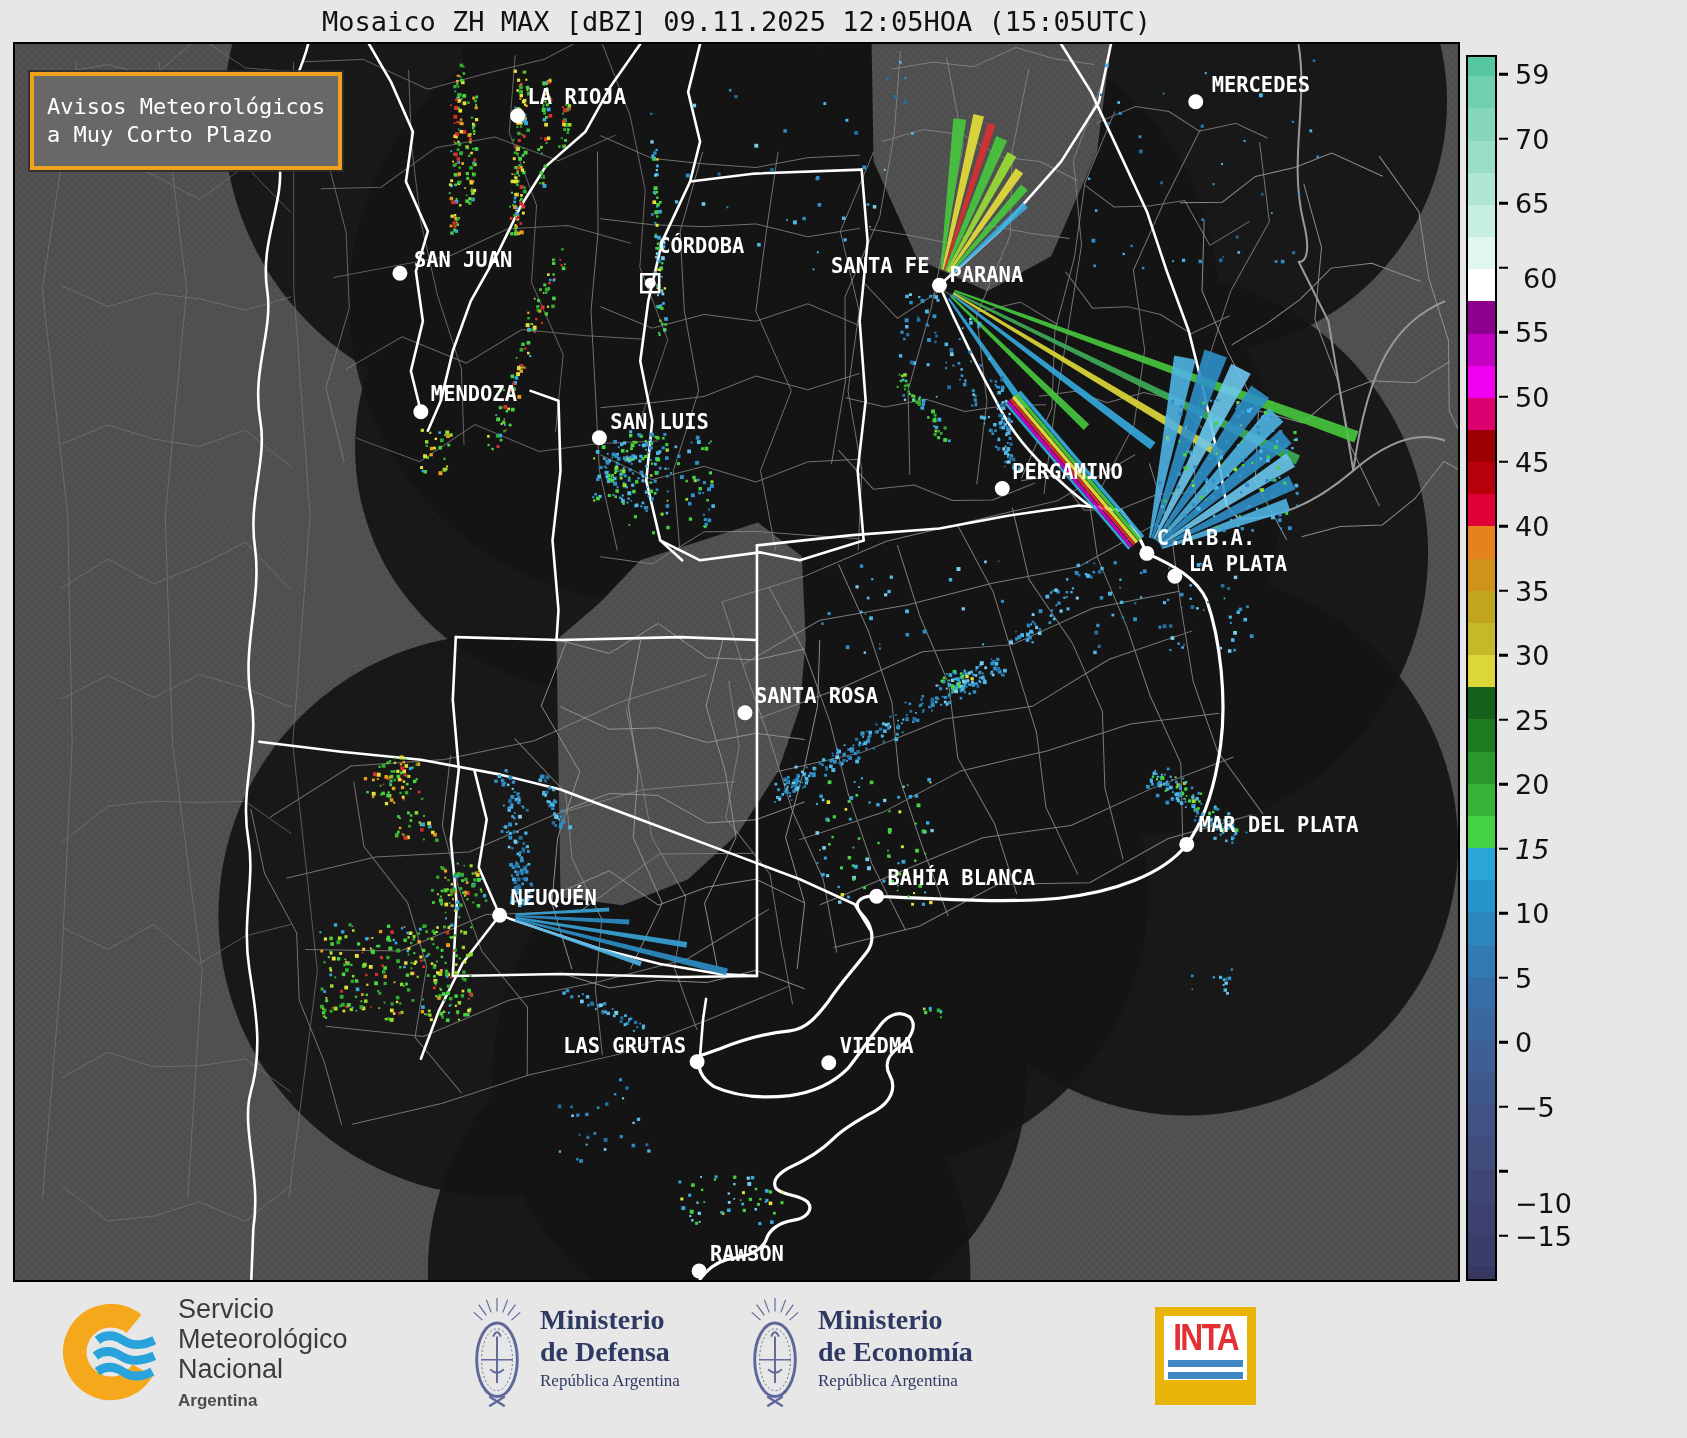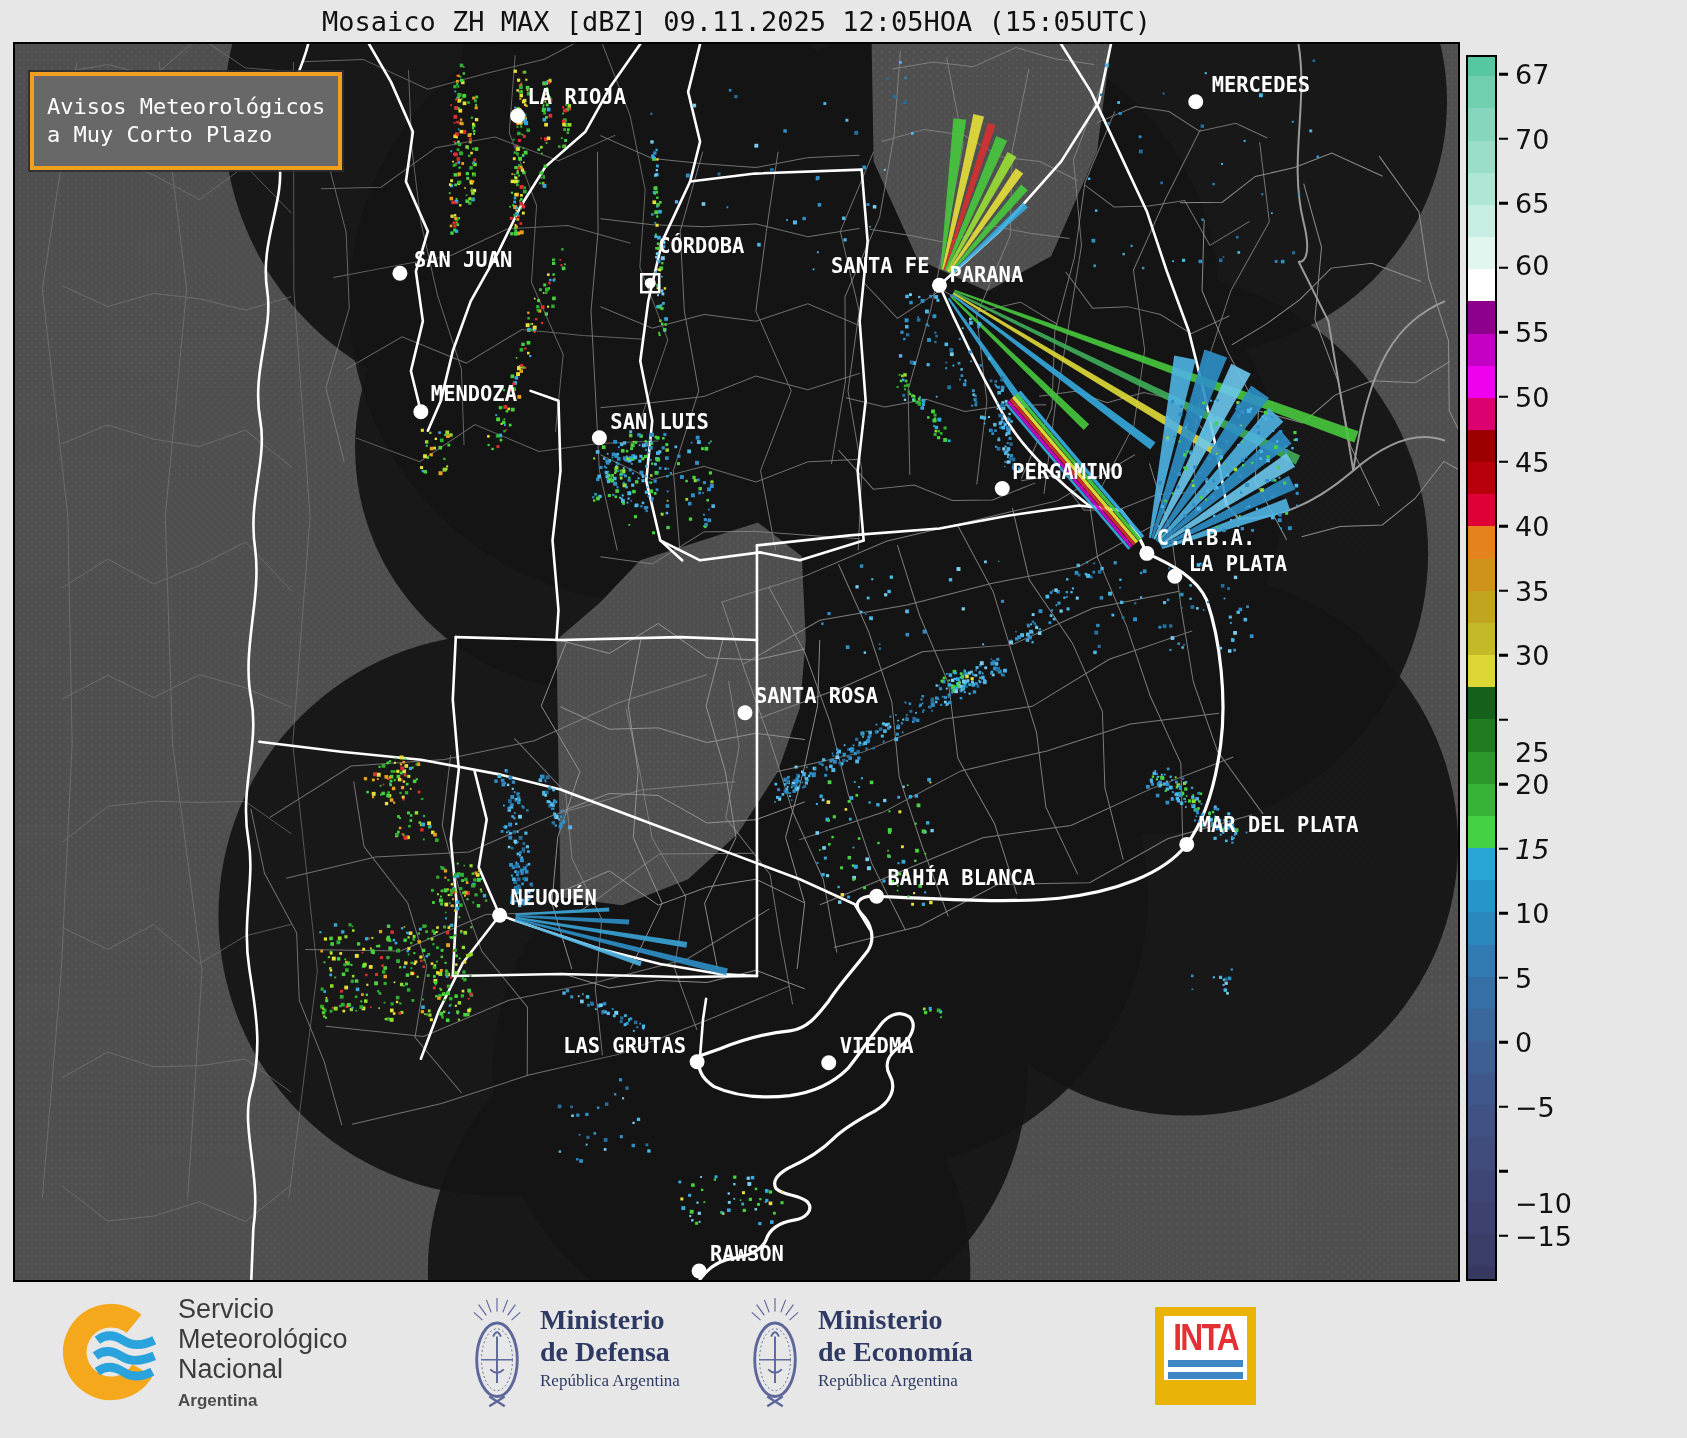--- a/index.html
+++ b/index.html
@@ -2947,41 +2947,41 @@
 </div>
 
 <div class="badge">
   <div>Avisos Meteorológicos</div>
   <div>a Muy Corto Plazo</div>
 </div>
 
 <div class="cbar" id="cbar" style="background: linear-gradient(rgb(87, 199, 162) 0%, rgb(87, 199, 162) 1.58%, rgb(111, 207, 175) 1.58%, rgb(111, 207, 175) 4.21%, rgb(133, 214, 188) 4.21%, rgb(133, 214, 188) 6.84%, rgb(154, 222, 201) 6.84%, rgb(154, 222, 201) 9.47%, rgb(176, 230, 214) 9.47%, rgb(176, 230, 214) 12.11%, rgb(199, 238, 227) 12.11%, rgb(199, 238, 227) 14.74%, rgb(224, 246, 238) 14.74%, rgb(224, 246, 238) 17.37%, rgb(255, 255, 255) 17.37%, rgb(255, 255, 255) 20%, rgb(141, 0, 141) 20%, rgb(141, 0, 141) 22.63%, rgb(196, 0, 196) 22.63%, rgb(196, 0, 196) 25.26%, rgb(239, 0, 239) 25.26%, rgb(239, 0, 239) 27.89%, rgb(221, 0, 112) 27.89%, rgb(221, 0, 112) 30.53%, rgb(156, 0, 0) 30.53%, rgb(156, 0, 0) 33.16%, rgb(184, 0, 12) 33.16%, rgb(184, 0, 12) 35.79%, rgb(224, 0, 56) 35.79%, rgb(224, 0, 56) 38.42%, rgb(229, 130, 30) 38.42%, rgb(229, 130, 30) 41.05%, rgb(207, 146, 27) 41.05%, rgb(207, 146, 27) 43.68%, rgb(194, 165, 31) 43.68%, rgb(194, 165, 31) 46.32%, rgb(196, 185, 41) 46.32%, rgb(196, 185, 41) 48.95%, rgb(220, 214, 54) 48.95%, rgb(220, 214, 54) 51.58%, rgb(21, 96, 27) 51.58%, rgb(21, 96, 27) 54.21%, rgb(31, 123, 32) 54.21%, rgb(31, 123, 32) 56.84%, rgb(42, 152, 42) 56.84%, rgb(42, 152, 42) 59.47%, rgb(55, 180, 55) 59.47%, rgb(55, 180, 55) 62.11%, rgb(68, 210, 68) 62.11%, rgb(68, 210, 68) 64.74%, rgb(41, 165, 216) 64.74%, rgb(41, 165, 216) 67.37%, rgb(36, 150, 203) 67.37%, rgb(36, 150, 203) 70%, rgb(43, 136, 191) 70%, rgb(43, 136, 191) 72.63%, rgb(49, 123, 178) 72.63%, rgb(49, 123, 178) 75.26%, rgb(54, 111, 166) 75.26%, rgb(54, 111, 166) 77.89%, rgb(58, 103, 156) 77.89%, rgb(58, 103, 156) 80.53%, rgb(61, 95, 147) 80.53%, rgb(61, 95, 147) 83.16%, rgb(63, 88, 139) 83.16%, rgb(63, 88, 139) 85.79%, rgb(64, 82, 131) 85.79%, rgb(64, 82, 131) 88.42%, rgb(63, 76, 124) 88.42%, rgb(63, 76, 124) 91.05%, rgb(62, 70, 118) 91.05%, rgb(62, 70, 118) 93.68%, rgb(60, 65, 111) 93.68%, rgb(60, 65, 111) 96.32%, rgb(58, 61, 104) 96.32%, rgb(58, 61, 104) 98.95%, rgb(55, 56, 97) 98.95%, rgb(55, 56, 97) 100%);"></div>
 <div class="cbar-ticks" id="cbar-ticks">
     <div class="cbar-tick" style="top: 19.3579px;"></div>
-    <div class="cbar-lab" style="top: 19.3579px;">67</div>
+    <div class="cbar-lab" style="top: 19.3579px;">59</div>
     <div class="cbar-tick" style="top: 83.8842px;"></div>
     <div class="cbar-lab" style="top: 83.8842px;">70</div>
     <div class="cbar-tick" style="top: 148.411px;"></div>
     <div class="cbar-lab" style="top: 148.411px;">65</div>
     <div class="cbar-tick" style="top: 212.937px;"></div>
-    <div class="cbar-lab" style="top: 210px;">60</div>
+    <div class="cbar-lab" style="top: 223px; margin-left: 8px;">60</div>
     <div class="cbar-tick" style="top: 277.463px;"></div>
     <div class="cbar-lab" style="top: 277.463px;">55</div>
     <div class="cbar-tick" style="top: 341.989px;"></div>
     <div class="cbar-lab" style="top: 341.989px;">50</div>
     <div class="cbar-tick" style="top: 406.516px;"></div>
     <div class="cbar-lab" style="top: 406.516px;">45</div>
     <div class="cbar-tick" style="top: 471.042px;"></div>
     <div class="cbar-lab" style="top: 471.042px;">40</div>
     <div class="cbar-tick" style="top: 535.568px;"></div>
     <div class="cbar-lab" style="top: 535.568px;">35</div>
     <div class="cbar-tick" style="top: 600.095px;"></div>
     <div class="cbar-lab" style="top: 600.095px;">30</div>
     <div class="cbar-tick" style="top: 664.621px;"></div>
-    <div class="cbar-lab" style="top: 664.621px; margin-top: 32px;">25</div>
+    <div class="cbar-lab" style="top: 664.621px;">25</div>
     <div class="cbar-tick" style="top: 729.147px;"></div>
     <div class="cbar-lab" style="top: 729.147px;">20</div>
     <div class="cbar-tick" style="top: 793.674px;"></div>
     <div class="cbar-lab" style="top: 793.674px; font-style: italic;">15</div>
     <div class="cbar-tick" style="top: 858.2px;"></div>
     <div class="cbar-lab" style="top: 858.2px;">10</div>
     <div class="cbar-tick" style="top: 922.726px;"></div>
     <div class="cbar-lab" style="top: 922.726px;">5</div>
     <div class="cbar-tick" style="top: 987.253px;"></div>
     <div class="cbar-lab" style="top: 987.253px;">0</div>

